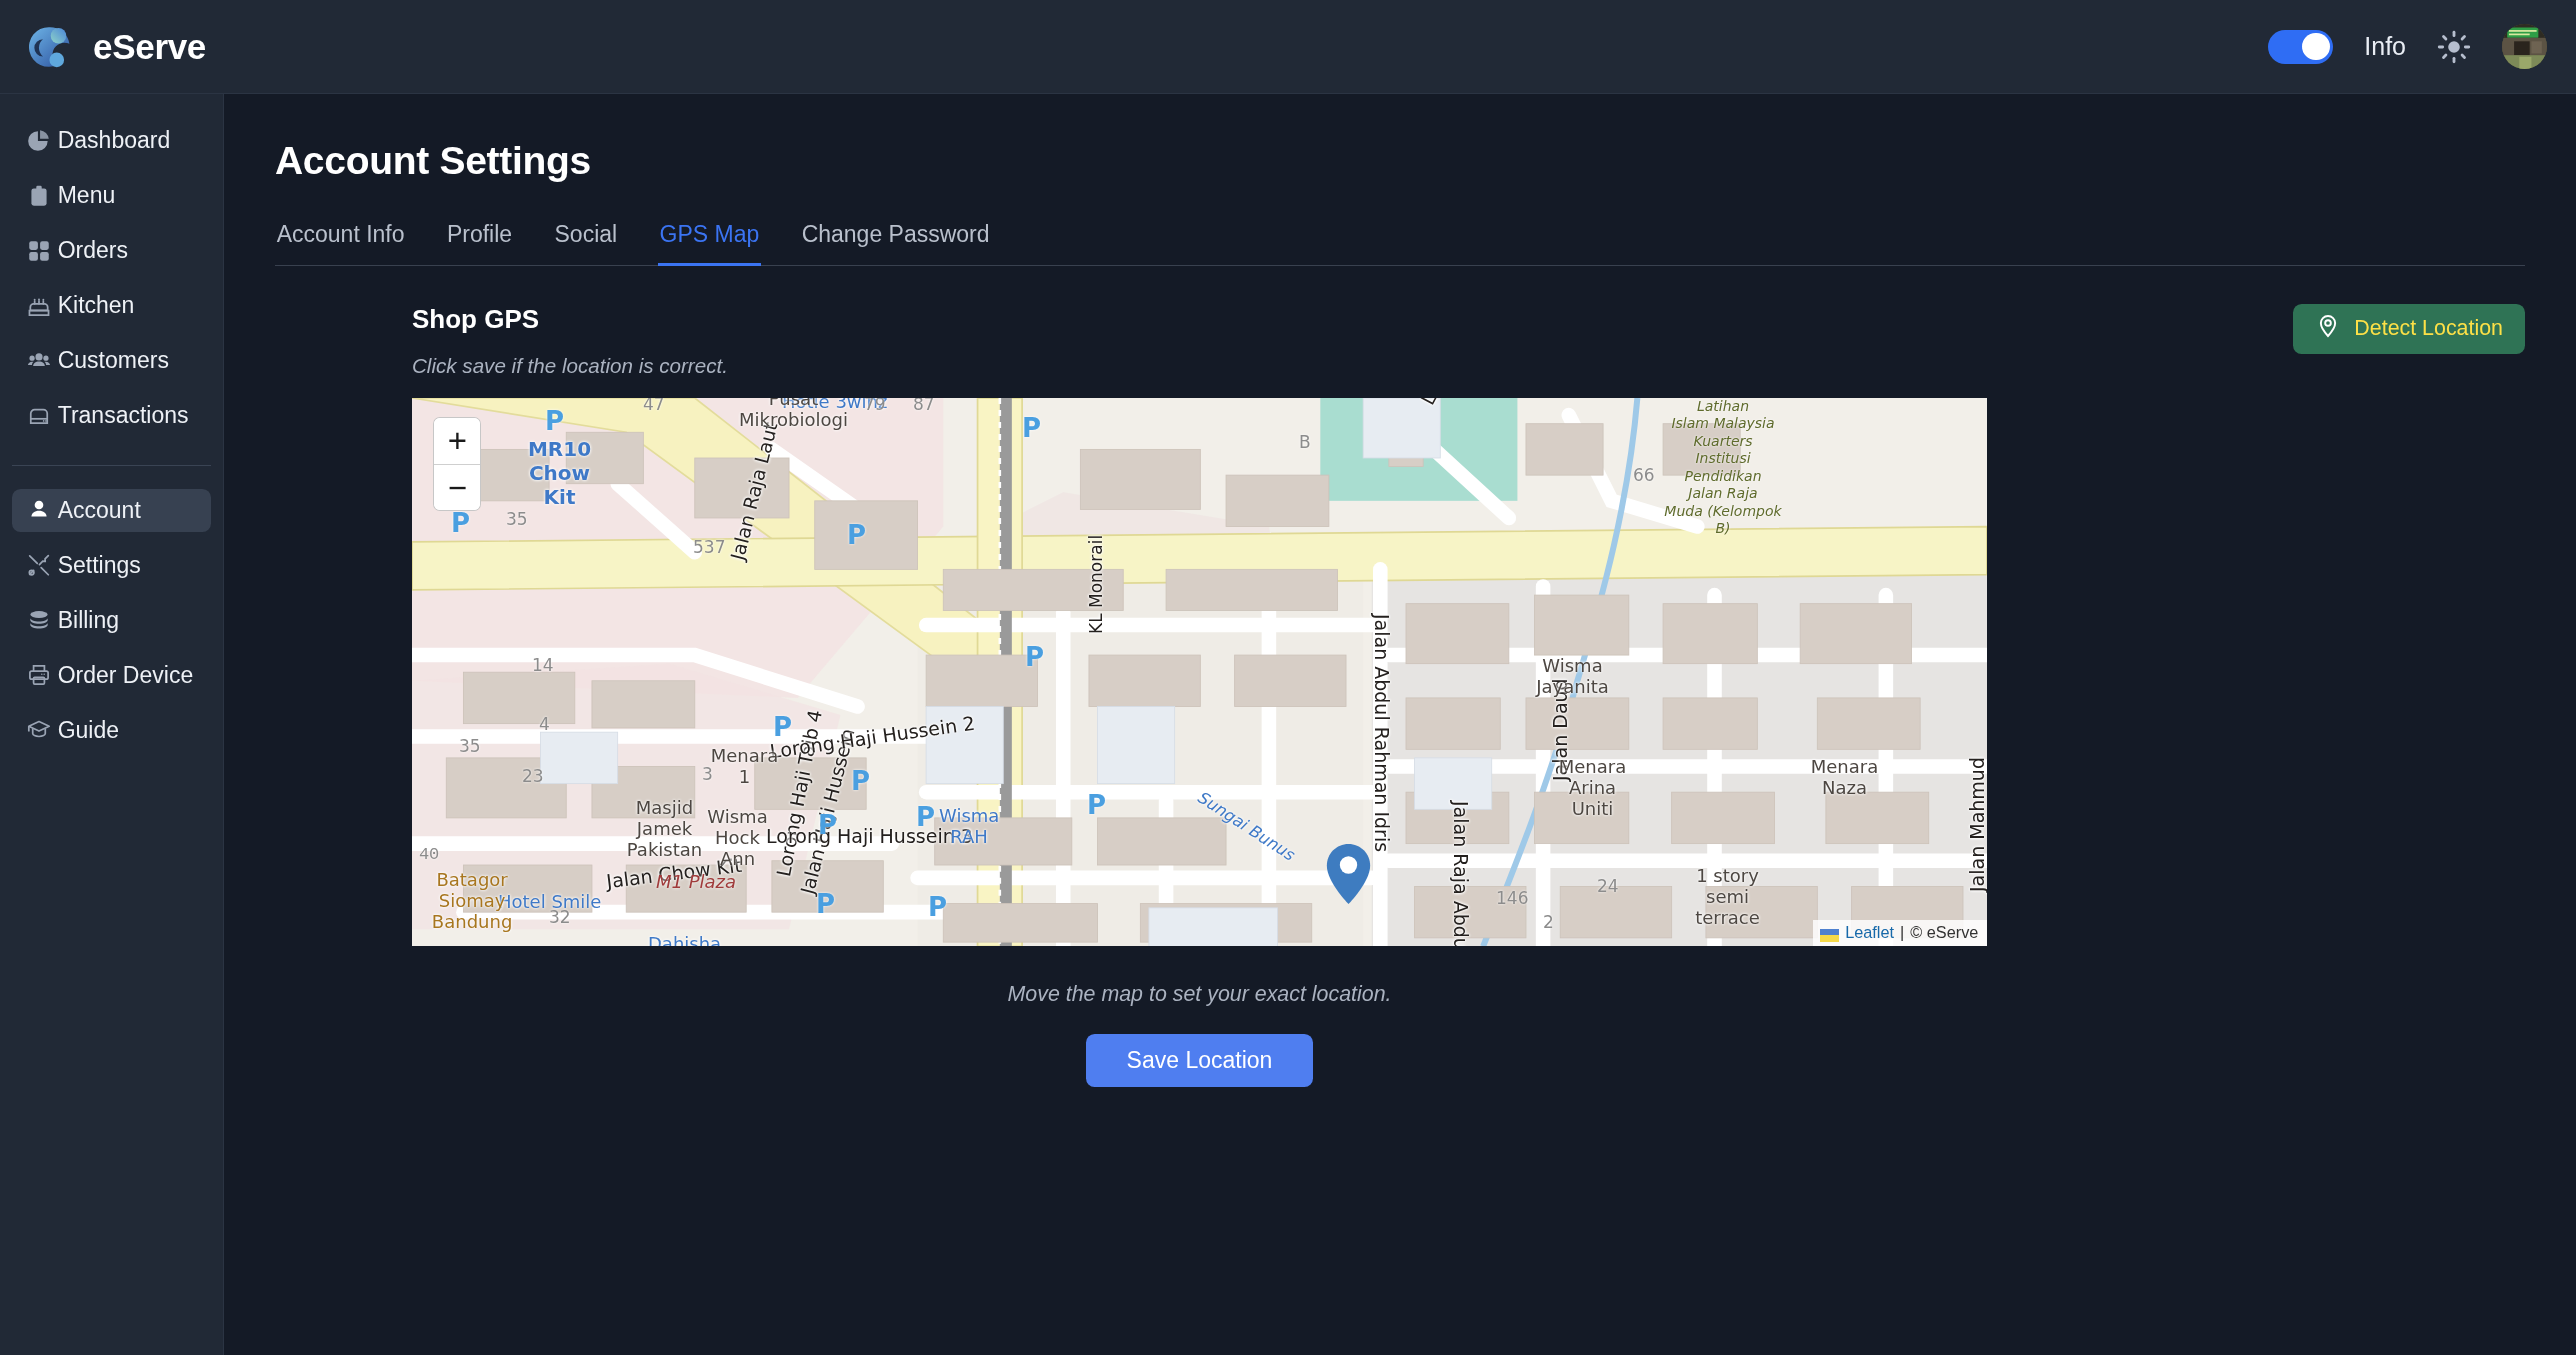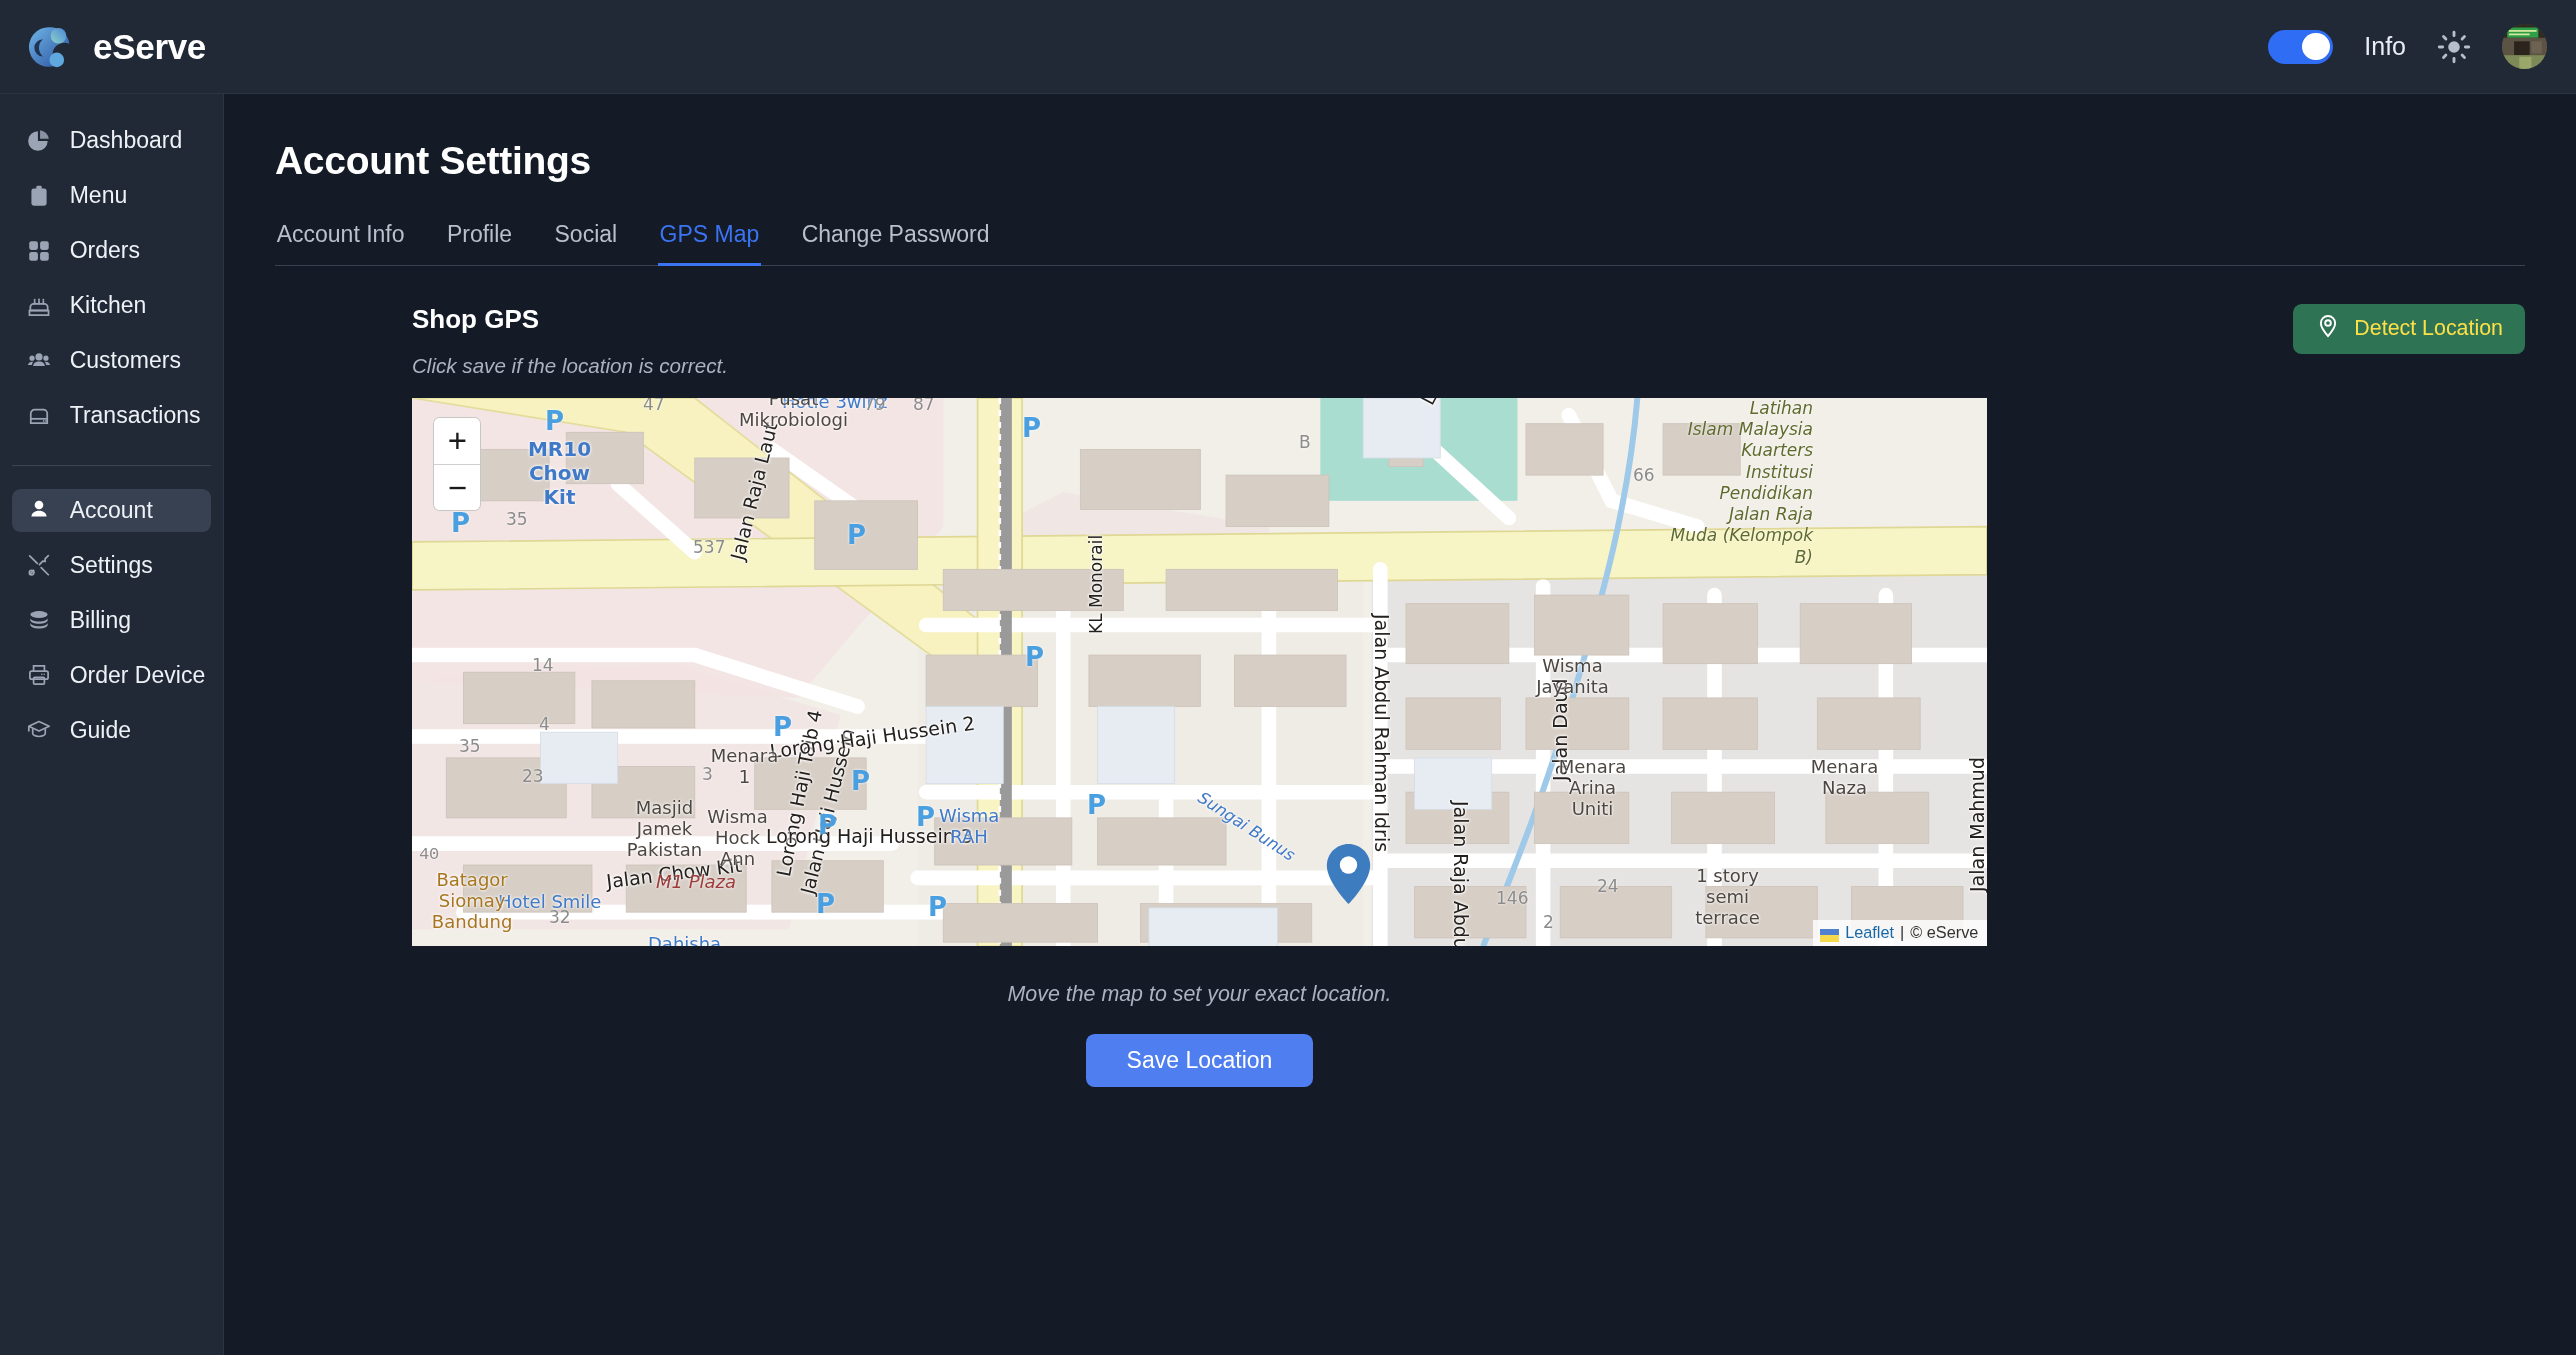--- a/index.html
+++ b/index.html
@@ -44,21 +44,21 @@
   
   .sidebar {
     width: 224px; min-width: 224px;
     background: #212936;
     border-right: 0.9px solid #2b3443;
     padding: 19px 0 0 0;
     display: flex; flex-direction: column;
   }
   .nav-group { display: flex; flex-direction: column; }
   .nav-item {
-    display: flex; align-items: center; gap: 18px;
+    display: flex; align-items: center; gap: 6px;
     height: 43px; margin: 6px 12px; padding: 0 13.7px;
     border-radius: 8.6px; cursor: pointer; text-align: center;
   }
   .nav-item.active { background: #374151; }
   .nav-item .ico { width: 26px; height: 26px; flex: none; display: flex; align-items: center; justify-content: center; }
   .nav-item .lbl { color: #eef1f6; font-size: 23px; white-space: nowrap; }
   .nav-divider { height: 0.9px; background: #3a4454; margin: 22px 12px 17px 12px; }
 
   
   .main { flex: 1; background: #141a26; padding: 45px 51px 0 51px; overflow: hidden; }
@@ -130,21 +130,21 @@
   
   .lbl-map { position: absolute; white-space: pre; pointer-events: none; }
   .road-name { color: #24201e; font-size: 19px; text-shadow: 0 0 3.4px #fff, 0 0 3.4px #fff, 0 0 2.6px #fff; }
   .poi-name  { color: #4d4742; font-size: 18px; text-shadow: 0 0 3.4px #fff, 0 0 2.6px #fff; text-align: center; }
   .blue-name { color: #3f79c7; font-size: 18px; text-shadow: 0 0 3.4px #fff, 0 0 2.6px #fff; text-align: center; }
   .brown-name{ color: #a8761f; font-size: 18px; text-shadow: 0 0 3.4px #fff, 0 0 2.6px #fff; text-align: center; }
   .red-name  { color: #a03b3b; font-size: 18px; font-style: italic; text-shadow: 0 0 3.4px #fff; }
   .italic-name { font-style: italic; }
   .num-name  { color: #8c8c8c; font-size: 17px; text-shadow: 0 0 2.6px #fff; }
   .p-icon    { color: #4a9fe0; font-size: 26px; font-weight: 700; text-shadow: 0 0 2.6px #fff; }
-  .green-name{ color: #5f6b2c; font-size: 17px; font-style: italic; text-shadow: 0 0 2.6px #fff; text-align: right; }
+  .green-name{ color: #5f6b2c; font-size: 14px; font-style: italic; text-shadow: 0 0 2.6px #fff; text-align: center; }
 </style>
 </head>
 <body>
 
 <div class="app">
 
   <div class="topbar">
     <div class="brand">
       <span class="logo-wrap">
         <svg width="50" height="50" viewBox="0 0 58 58">

